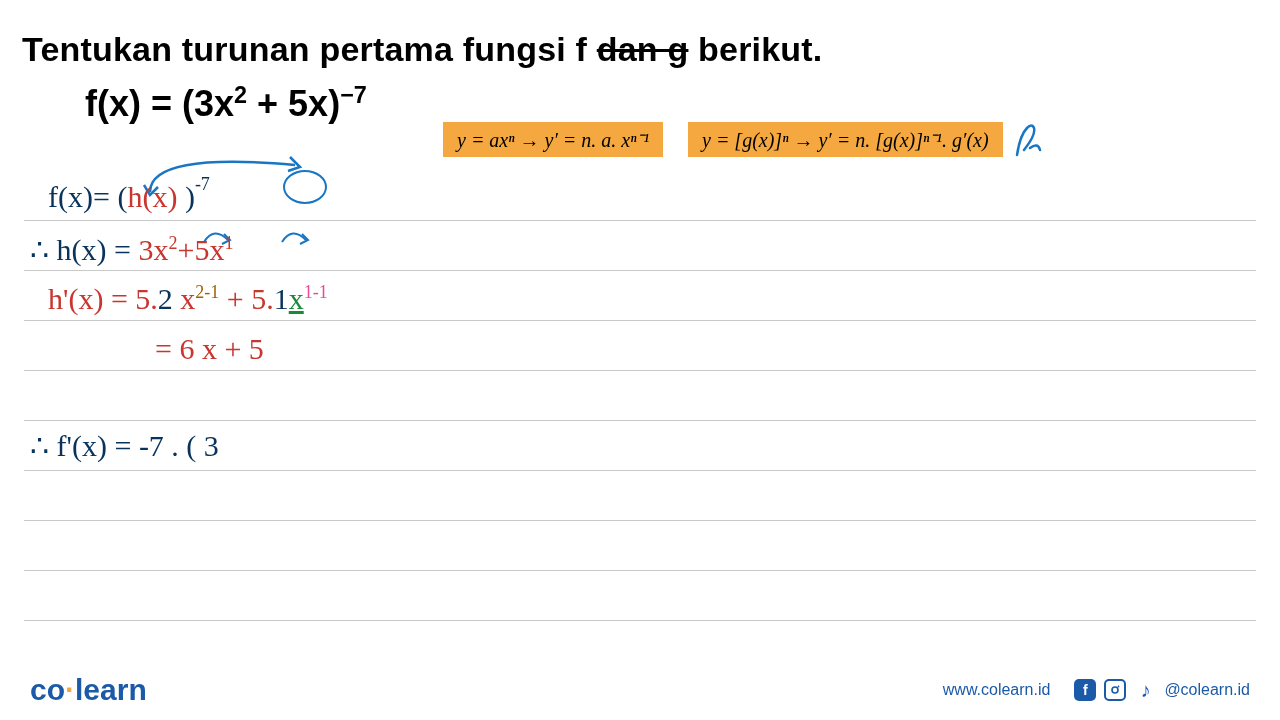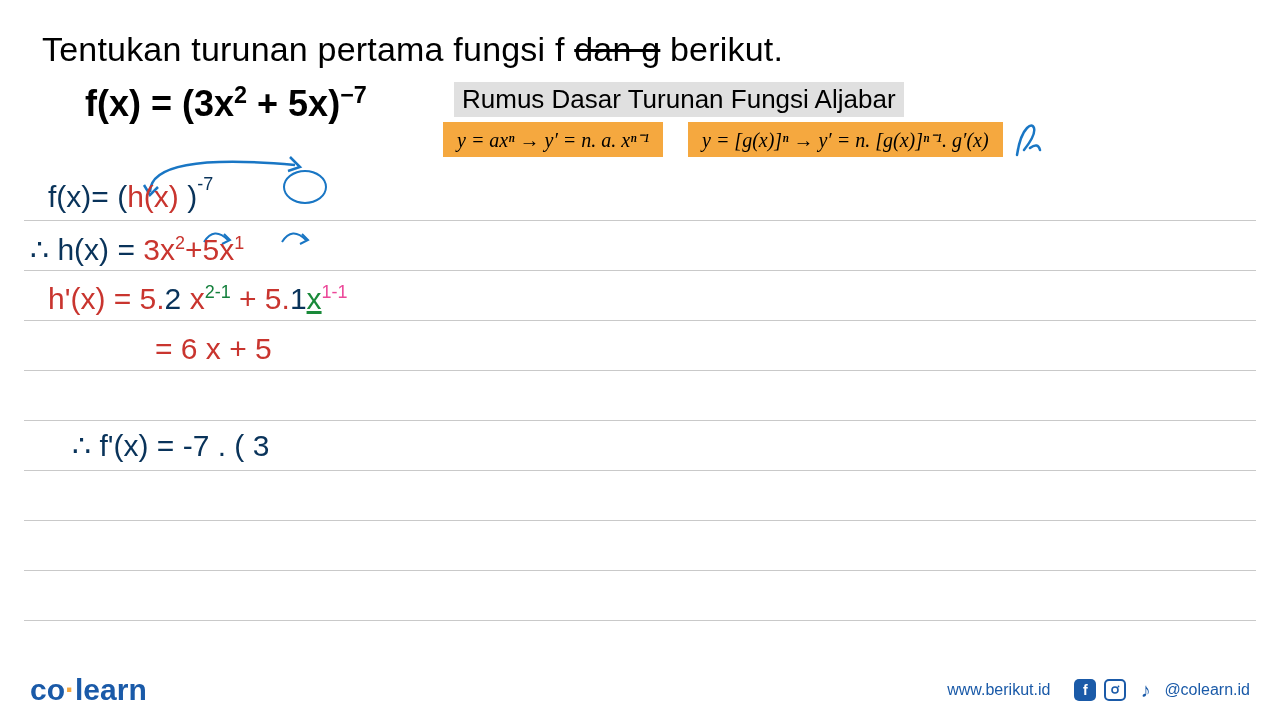--- a/index.html
+++ b/index.html
@@ -14,24 +14,23 @@
   .page {
     width: 100%;
     height: 100%;
     position: relative;
   }
   .title {
     position: absolute;
     top: 30px;
     left: 22px;
     font-size: 34px;
-    font-weight: 400;
+    font-weight: 700;
     color: #000;
     letter-spacing: 0.2px;
-    margin-left: 20px;
   }
   .fx {
     position: absolute;
     top: 82px;
     left: 85px;
     font-size: 36px;
     font-weight: 700;
     color: #000;
   }
   .sup { font-size: 0.65em; vertical-align: super; }
@@ -72,21 +71,21 @@
   }
   .lined-paper .rule {
     position: absolute;
     left: 24px;
     right: 24px;
     height: 1px;
     background: #c9c9c9;
   }
   .hand {
     position: absolute;
-    font-family: Liberation Sans, sans-serif;
+    font-family: Liberation Serif, serif;
     font-size: 30px;
     color: #09335a;
     white-space: nowrap;
   }
   .hand .sup2 { font-size: 0.6em; vertical-align: super; }
   .hand-red { color: #c9352f; }
   .hand-green { color: #1a8a3a; text-decoration: underline; }
   .arrow-curve {
     position: absolute;
     top: 147px;
@@ -161,21 +160,20 @@
 <div class="page">
 
   <div class="title">
     <span>Tentukan turunan pertama fungsi f </span><span style="text-decoration:line-through;">dan g</span><span> berikut.</span>
   </div>
 
   <div class="fx">
     <span>f(x) = (3x</span><span class="sup">2</span><span> + 5x)</span><span class="sup">−7</span>
   </div>
 
-  <div class="rumus-label">Rumus Dasar Turunan Fungsi Aljabar</div>
 
   <div class="formula-box formula1">y = axⁿ → y′ = n. a. xⁿ⁻¹</div>
   <div class="formula-box formula2">y = [g(x)]ⁿ → y′ = n. [g(x)]ⁿ⁻¹. g′(x)</div>
 
   <svg class="scribble" viewBox="0 0 30 40">
     <path d="M5 35 Q 8 15 15 8 Q 20 3 22 8 Q 24 15 12 30 M 18 28 Q 26 22 28 30" stroke="#1976c4" stroke-width="2.5" fill="none" stroke-linecap="round"></path>
   </svg>
 
   <svg class="arrow-curve" viewBox="0 0 180 50">
     <path d="M10 45 Q 10 5 155 18" stroke="#1976c4" stroke-width="2.5" fill="none"></path>
@@ -207,34 +205,34 @@
     <svg class="mini-arc" style="top:56px; left:280px; width:30px; height:20px;">
         <path d="M2 16 Q 12 0 26 14" stroke="#1976c4" stroke-width="2" fill="none"></path>
         <path d="M22 8 L28 14 L20 18" stroke="#1976c4" stroke-width="2" fill="none"></path>
       </svg>
 
     <div class="hand" style="top:62px; left:30px;">
       <span>∴ h(x) = </span><span class="hand-red"><span>3x</span><span class="sup2">2</span><span>+5x</span><span class="sup2">1</span></span>
     </div>
 
     <div class="hand hand-red" style="top:112px; left:48px;">
-      <span>h'(x) = 5.</span><span style="color:#09335a">2</span><span> x</span><span class="sup2" style="color:#15803d">2-1</span><span> + 5.</span><span style="color:#09335a">1</span><span class="hand-green">x</span><span class="sup2" style="color:#ec4899">1-1</span>
+      <span>h'(x) = 5.</span><span style="color:#09335a">2</span><span> x</span><span class="sup2" style="color:#a16207">2-1</span><span> + 5.</span><span style="color:#09335a">1</span><span class="hand-green">x</span><span class="sup2" style="color:#ec4899">1-1</span>
     </div>
 
     <div class="hand hand-red" style="top:162px; left:155px;">= 6 x  +  5</div>
 
-    <div class="hand" style="top:258px; left:30px;margin-left:42px;">∴ f'(x) = -7 . ( 3</div>
+    <div class="hand" style="top:258px; left:30px;">∴ f'(x) = -7 . ( 3</div>
   </div>
 
   <div class="footer">
     <div class="logo">
       <span>co</span><span class="dot">·</span><span class="learn">learn</span>
     </div>
     <div class="footer-right">
-      <span>www.berikut.id</span>
+      <span>www.colearn.id</span>
       <div class="socials">
         <span class="soc-icon">f</span>
         <span class="soc-icon outline">
           <svg width="12" height="12" viewBox="0 0 12 12">
               <circle cx="6" cy="6" r="3" stroke="#1a5aa8" stroke-width="1.6" fill="none"></circle>
               <circle cx="9.5" cy="2.5" r="0.9" fill="#1a5aa8"></circle>
             </svg>
         </span>
         <span class="tiktok">♪</span>
         <span>@colearn.id</span>

